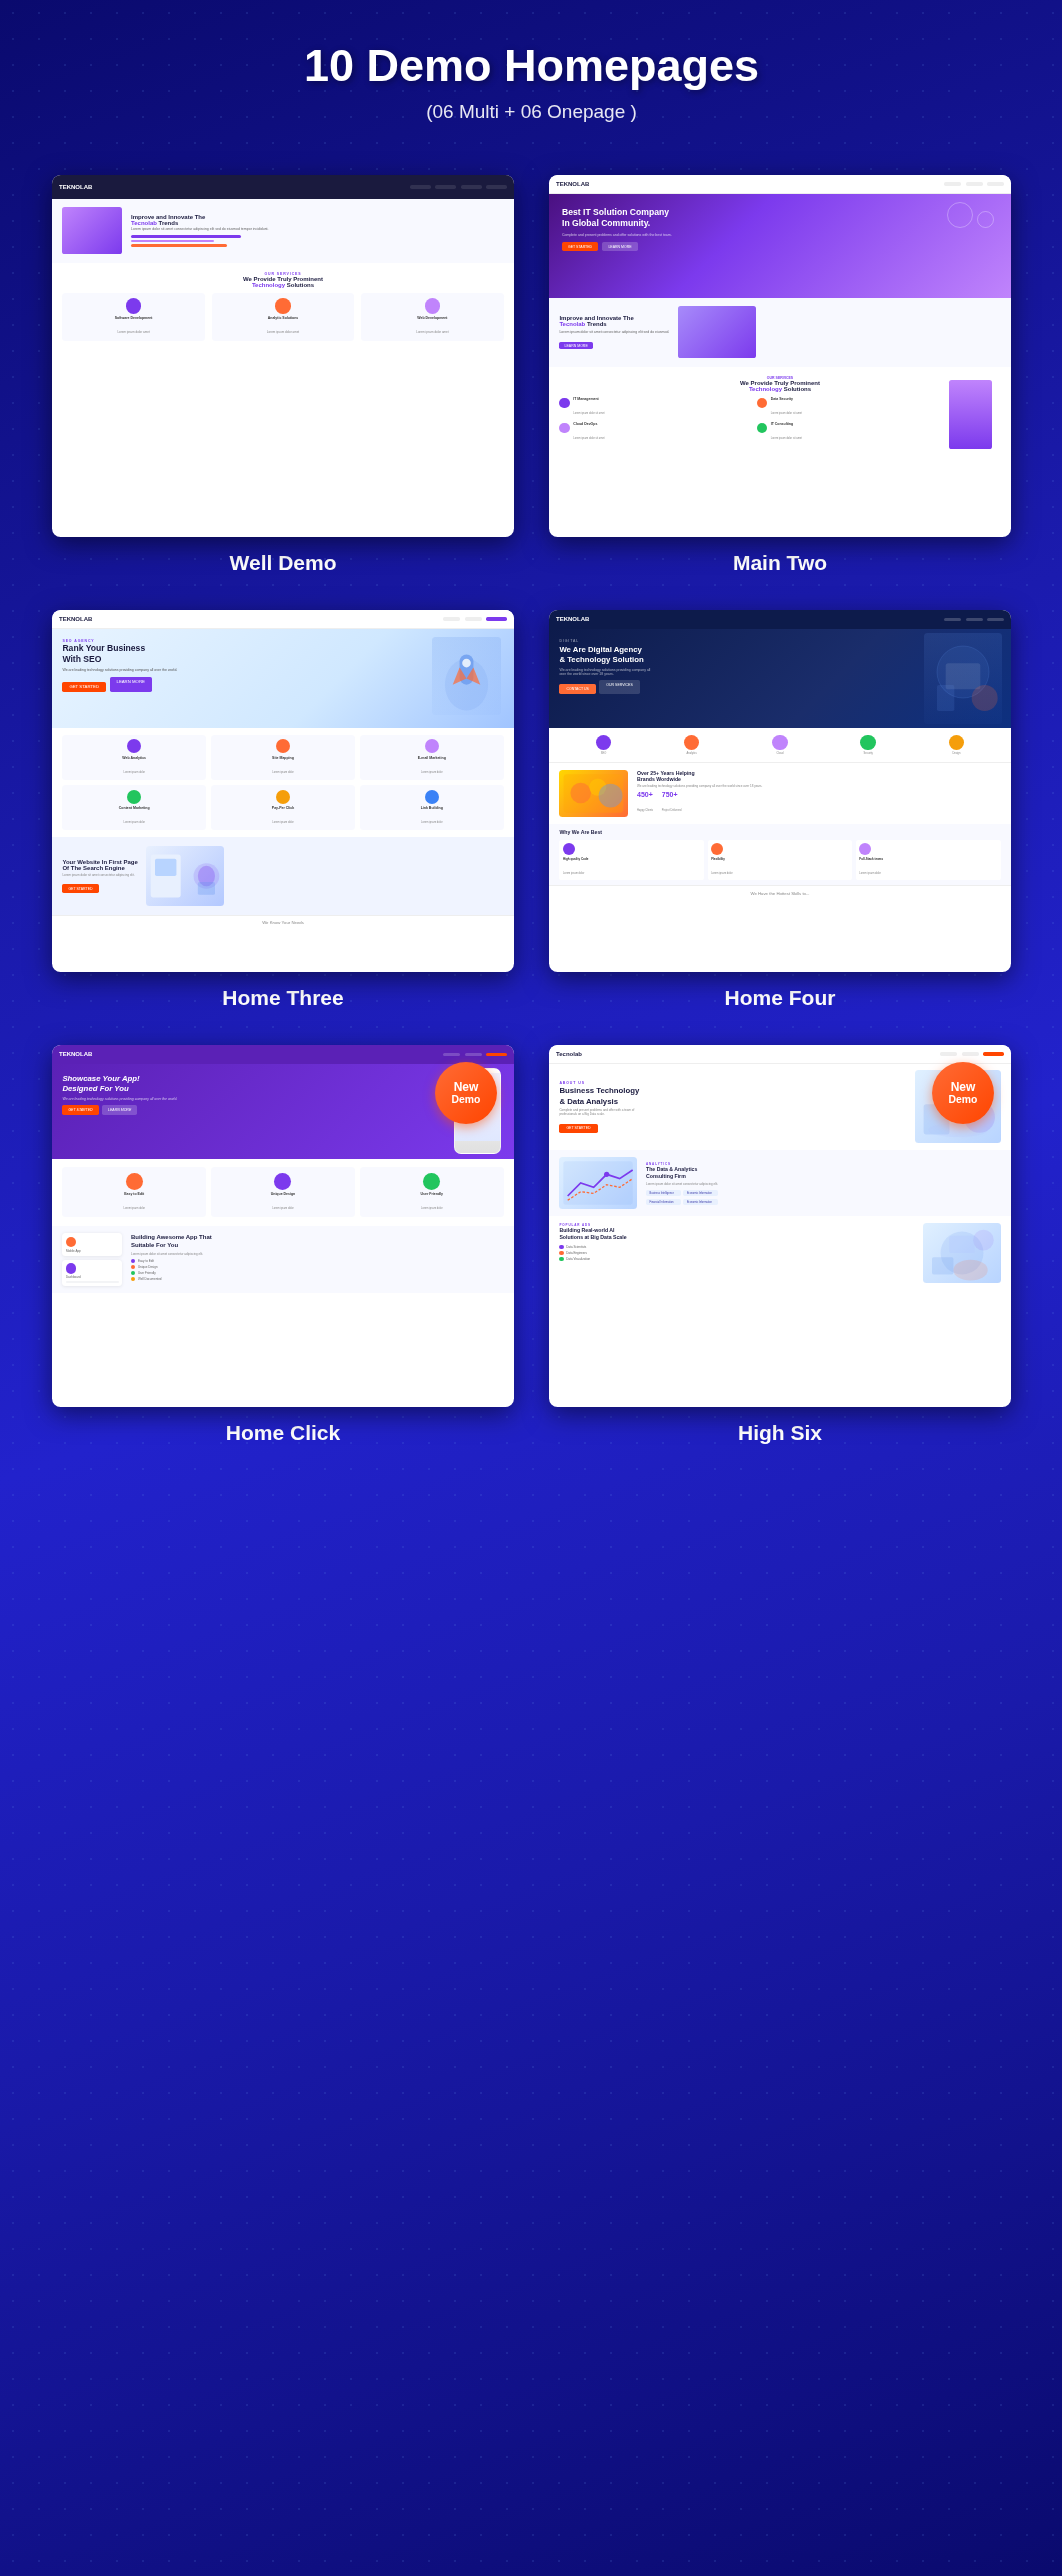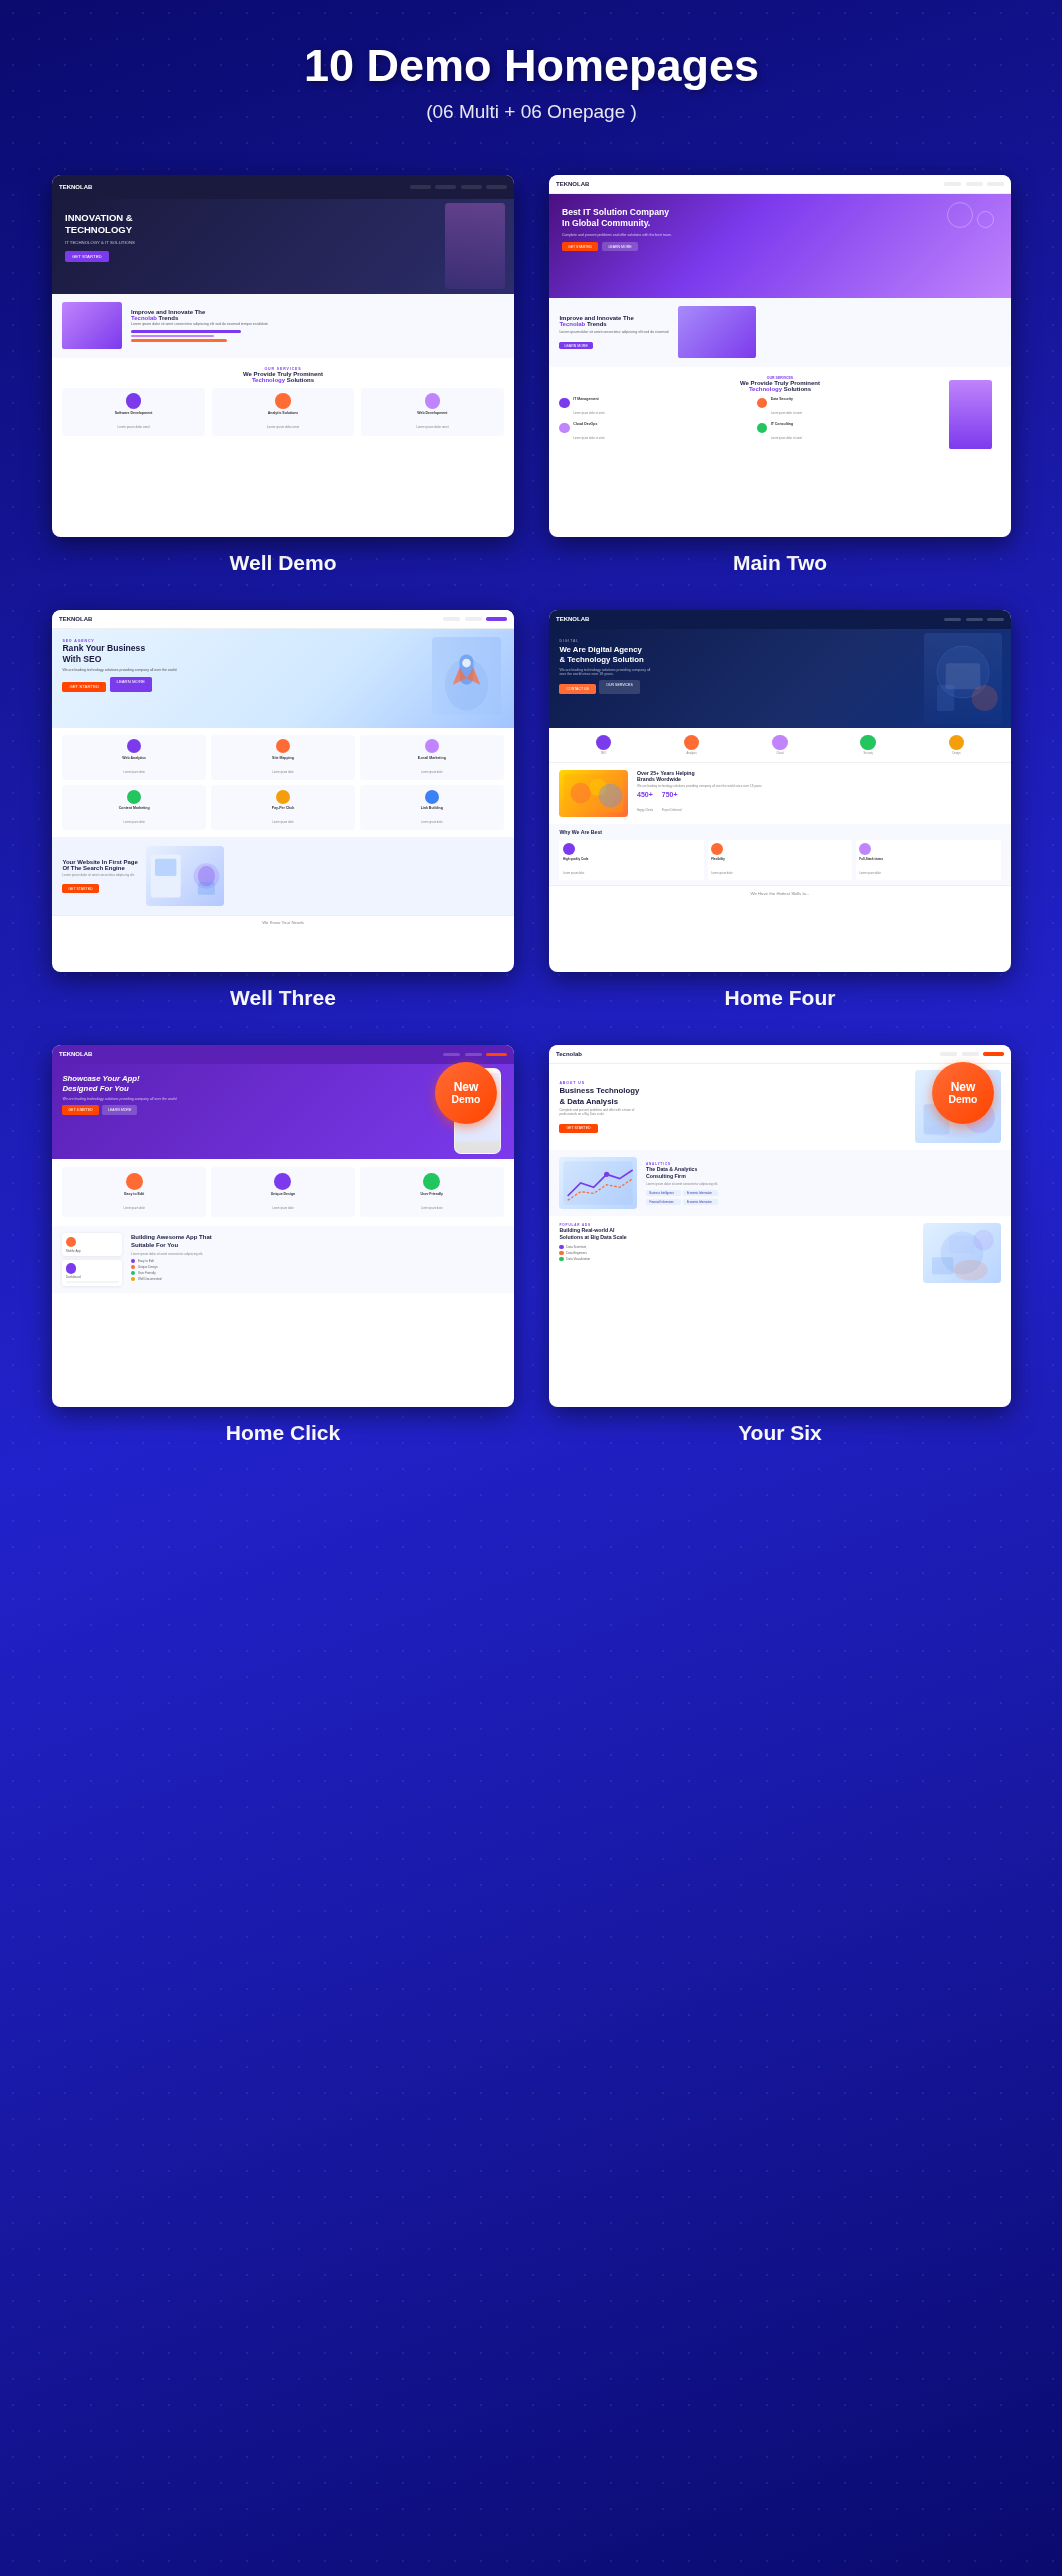--- a/index.html
+++ b/index.html
@@ -957,28 +957,20 @@
       <div class="md-nav">
         <span class="md-nav-logo">TEKNOLAB</span>
         <div class="md-nav-links">
           <div class="md-nav-link"></div>
           <div class="md-nav-link"></div>
           <div class="md-nav-link"></div>
           <div class="md-nav-link"></div>
         </div>
       </div>
 
-      <div class="md-hero">
-        <div class="md-hero-text">
-          <h2>INNOVATION &amp;<br>TECHNOLOGY</h2>
-          <p>IT TECHNOLOGY &amp; IT SOLUTIONS</p>
-          <span class="md-hero-btn">GET STARTED</span>
-        </div>
-        <div class="md-hero-img"></div>
-      </div>
 
       <div class="md-section">
         <div class="md-section-row">
           <div class="md-img-block">
             <div class="img-inner"></div>
           </div>
           <div class="md-text-block">
             <h3>Improve and Innovate The<br><span>Tecnolab</span> Trends</h3>
             <p>Lorem ipsum dolor sit amet consectetur adipiscing elit sed do eiusmod tempor incididunt.</p>
             <div class="md-bars">
@@ -1179,21 +1171,21 @@
             <ellipse cx="70" cy="35" rx="10" ry="12" fill="rgba(124,58,237,0.3)"></ellipse>
             <rect x="60" y="42" width="20" height="15" rx="2" fill="rgba(100,149,237,0.3)"></rect>
           </svg>
         </div>
       </div>
 
       <div style="padding:4.3px 10.4px;background:#fff;text-align:center;border-top:0.9px solid #eee;">
         <p style="font-size:4.3px;color:#888;">We Know Your Needs</p>
       </div>
     </div>
-    <div class="demo-label">Well Three</div>
+    <div class="demo-label">Home Three</div>
   </div>
 
   <div class="demo-item">
     <div class="demo-preview h4-preview">
 
       <div class="h4-nav">
         <span class="h4-nav-logo">TEKNOLAB</span>
         <div style="display:flex;gap:4.3px;margin-left:auto;">
           <div style="background:rgba(255,255,255,0.2);width:17px;height:3.5px;border-radius:1.7px;"></div>
           <div style="background:rgba(255,255,255,0.2);width:17px;height:3.5px;border-radius:1.7px;"></div>
@@ -1474,17 +1466,17 @@
           <svg width="78" height="60" viewBox="0 0 90 70">
             <circle cx="45" cy="35" r="25" fill="rgba(100,149,237,0.15)"></circle>
             <circle cx="70" cy="20" r="12" fill="rgba(124,58,237,0.1)"></circle>
             <rect x="10" y="40" width="25" height="20" rx="2" fill="rgba(100,149,237,0.2)"></rect>
             <ellipse cx="55" cy="55" rx="20" ry="12" fill="rgba(255,107,53,0.15)"></ellipse>
             <rect x="30" y="15" width="30" height="20" rx="3" fill="rgba(180,200,255,0.3)"></rect>
           </svg>
         </div>
       </div>
     </div>
-    <div class="demo-label">Your Six</div>
+    <div class="demo-label">High Six</div>
   </div>
 
 </div>
 
 
 </body></html>

